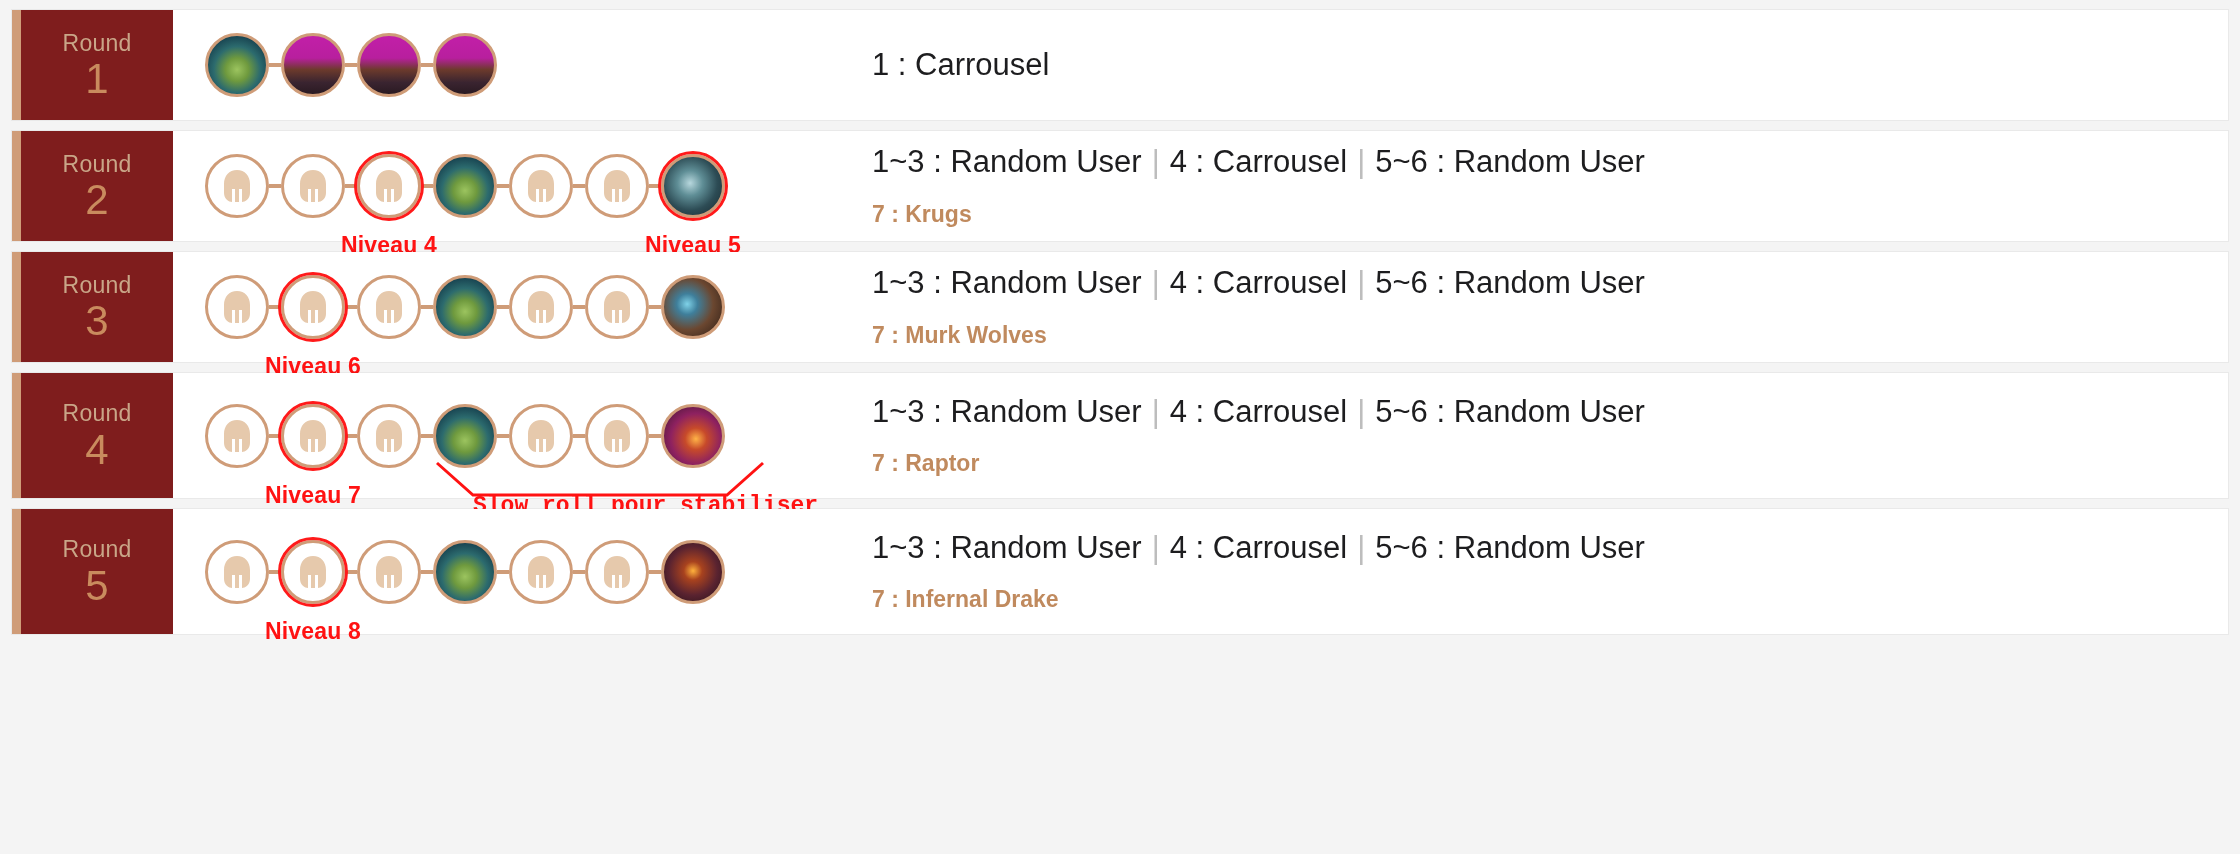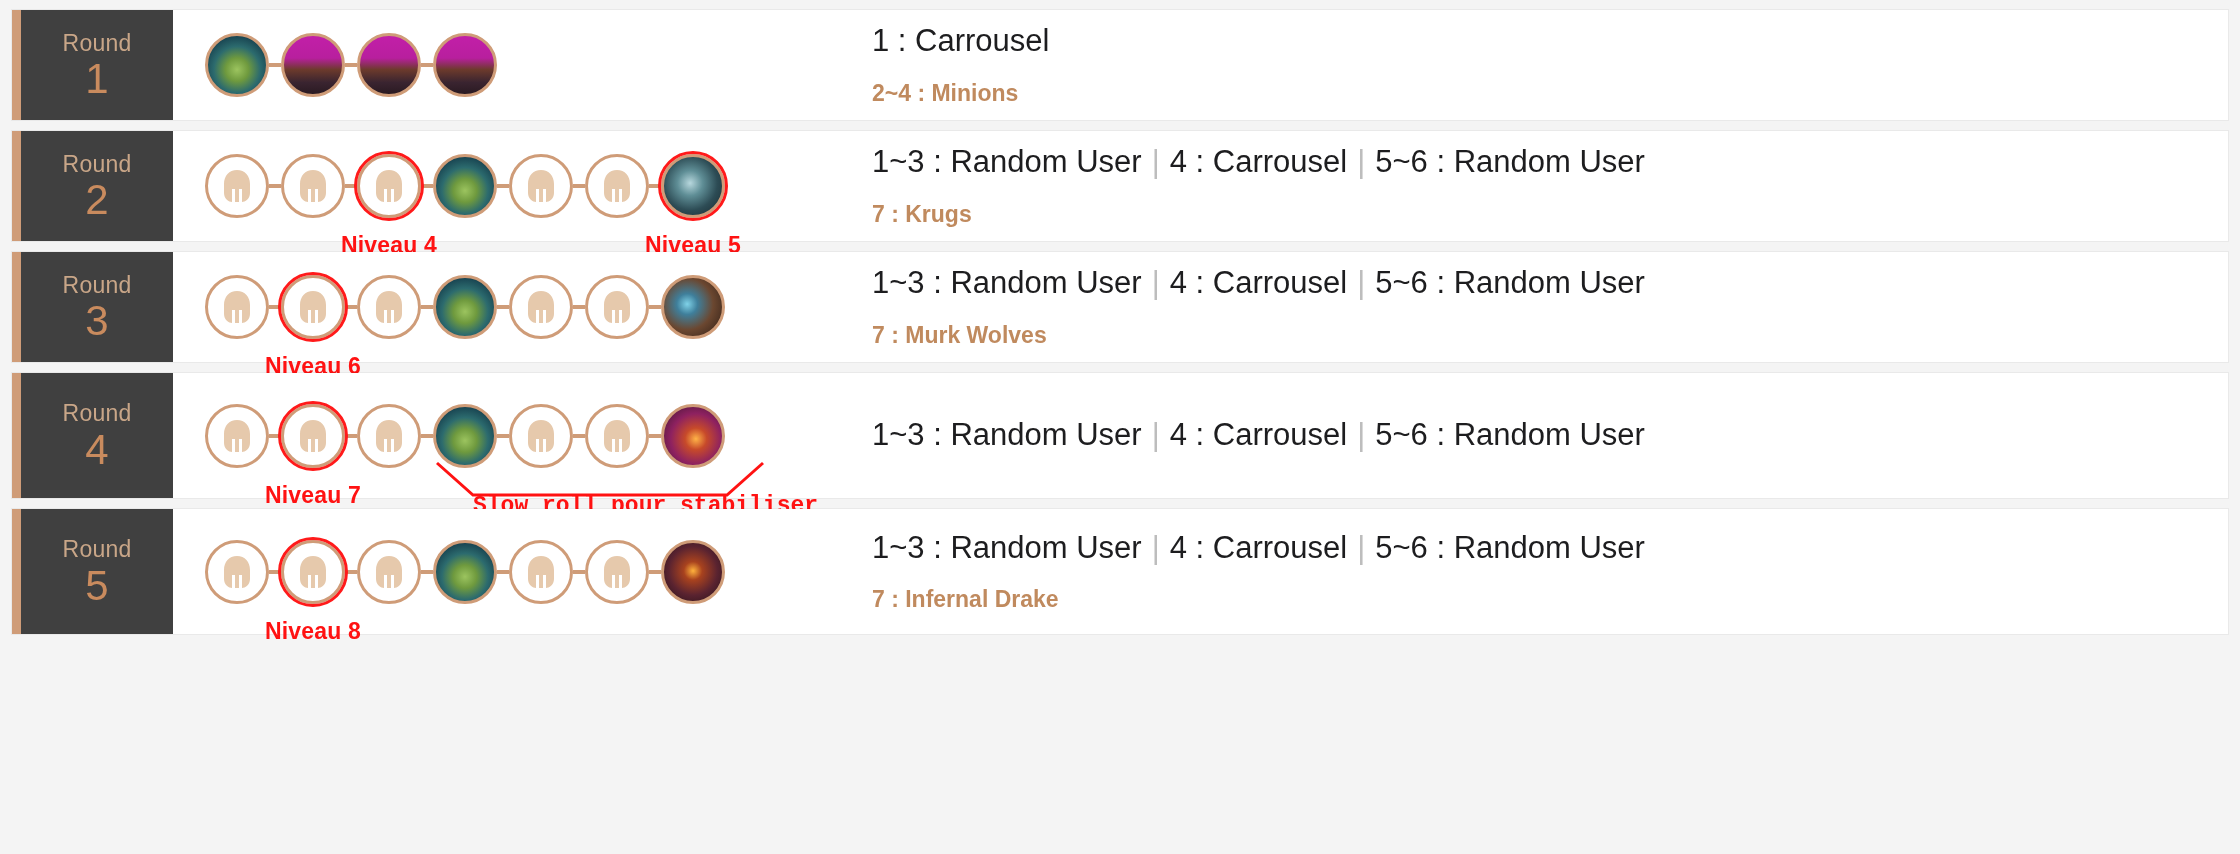--- a/index.html
+++ b/index.html
@@ -22,21 +22,21 @@
     align-items:stretch;
     box-shadow:0 0 0 1px rgba(0,0,0,0.045);
   }
   .row-accent{
     width:9px;
     background:#cf9c78;
     flex:0 0 9px;
   }
   .round-col{
     flex:0 0 152px;
-    background:#404040;
+    background:#7f1d1d;
     display:flex;
     flex-direction:column;
     align-items:center;
     justify-content:center;
     padding-top:2px;
   }
   .round-word{
     font-size:23px;
     color:#c9a688;
     letter-spacing:.2px;
@@ -181,21 +181,20 @@
             <div class="circle filled" style="background: linear-gradient(rgb(194, 31, 168) 0%, rgb(184, 31, 158) 38%, rgb(108, 58, 44) 58%, rgb(58, 36, 48) 80%, rgb(42, 26, 34) 100%);"></div>
           </div>
           <div class="connector"></div>
           <div class="node">
             <div class="circle filled" style="background: linear-gradient(rgb(194, 31, 168) 0%, rgb(184, 31, 158) 38%, rgb(108, 58, 44) 58%, rgb(58, 36, 48) 80%, rgb(42, 26, 34) 100%);"></div>
           </div>
         </div>
       </div>
       <div class="info">
         <div class="info-line1"><span>1 : Carrousel</span></div>
-        <div class="info-line2">2~4 : Minions</div>
       </div>
     </div>
     <div class="row" style="top: 131px; height: 110px;">
       <div class="row-accent"></div>
       <div class="round-col">
         <div class="round-word">Round</div>
         <div class="round-num">2</div>
       </div>
       <div class="stage">
         <div class="chain">
@@ -379,20 +378,21 @@
             <div class="circle filled" style="background: radial-gradient(circle at 55% 55%, rgb(255, 179, 71) 0%, rgb(199, 74, 42) 24%, rgb(142, 33, 96) 56%, rgb(59, 21, 48) 100%);"></div>
           </div>
         </div>
         <div class="bracket"><svg width="330" height="46" viewBox="0 0 330 46" xmlns="http://www.w3.org/2000/svg">
             <path d="M2 2 L38 34 L292 34 L328 2" fill="none" stroke="#ff1212" stroke-width="3"></path>
           </svg></div>
         <div class="bracket-label">Slow roll pour stabiliser</div>
       </div>
       <div class="info">
         <div class="info-line1"><span>1~3 : Random User</span><span class="sep">|</span><span>4 : Carrousel</span><span class="sep">|</span><span>5~6 : Random User</span></div>
+        <div class="info-line2">7 : Raptor</div>
       </div>
     </div>
     <div class="row" style="top: 509px; height: 125px;">
       <div class="row-accent"></div>
       <div class="round-col">
         <div class="round-word">Round</div>
         <div class="round-num">5</div>
       </div>
       <div class="stage">
         <div class="chain">

